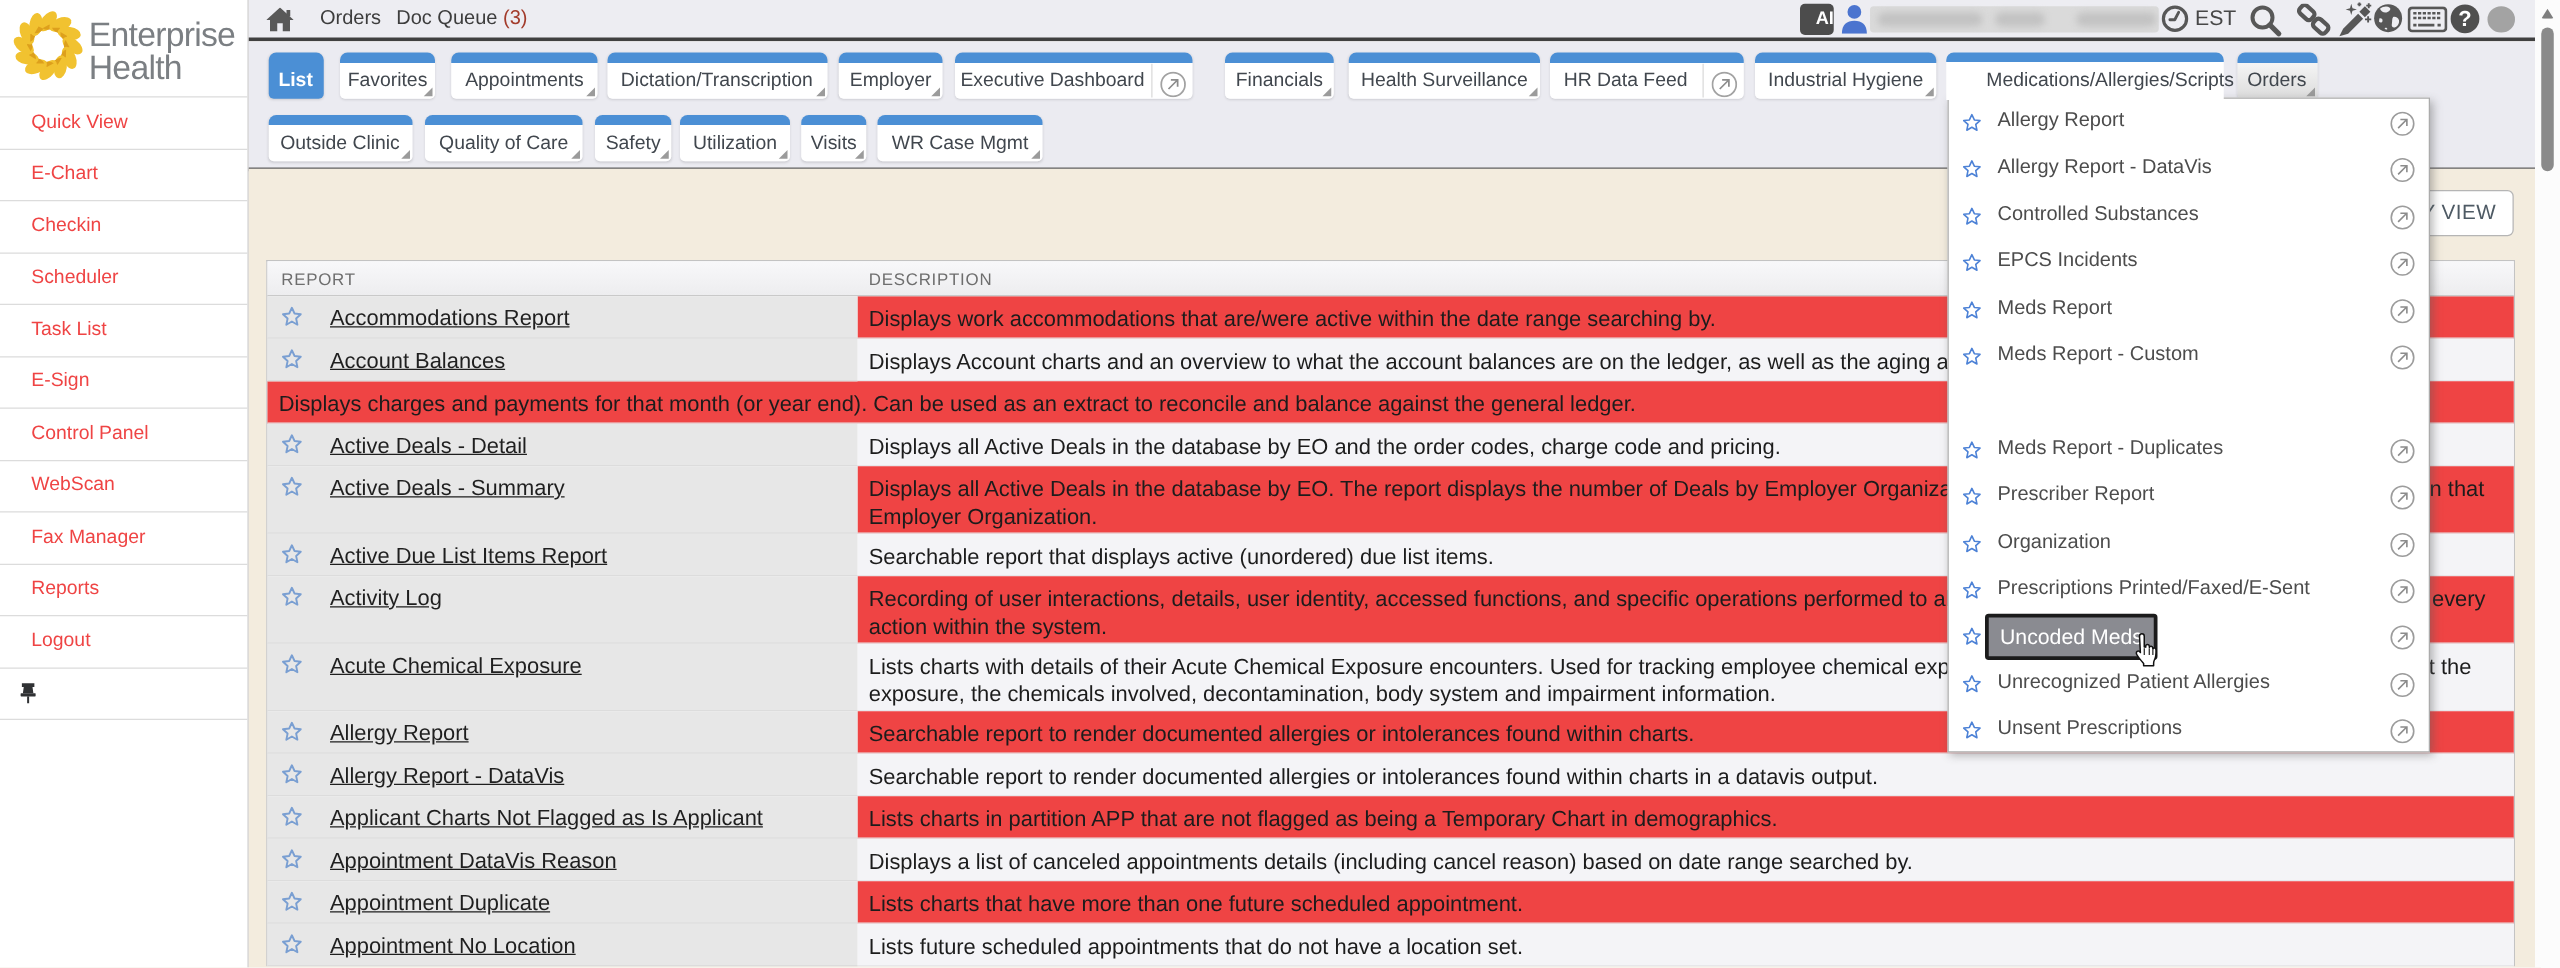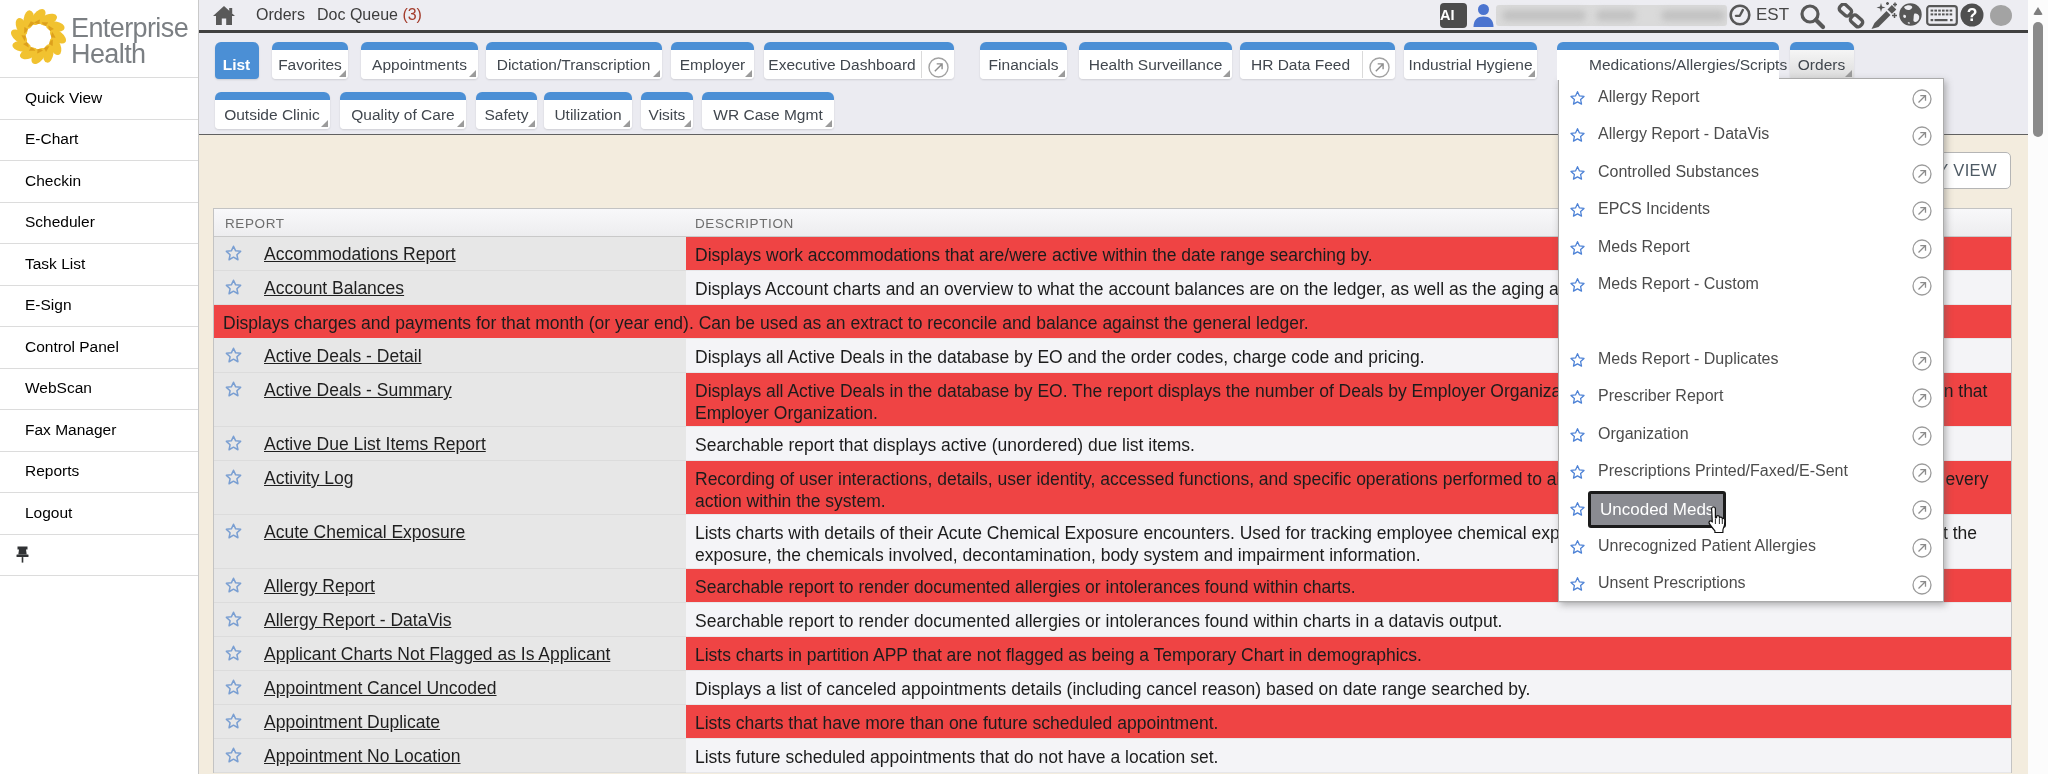--- a/index.html
+++ b/index.html
@@ -2,21 +2,21 @@
 <html><head><meta charset="utf-8">
 <style>
 *{margin:0;padding:0;box-sizing:border-box;}
 html,body{width:2048px;height:774px;overflow:hidden;}
 body{font-family:"Liberation Sans",sans-serif;background:#f3ecde;position:relative;}
 #page{position:absolute;left:0;top:0;width:2048px;height:774px;}
 .abs{position:absolute;}
 
 #sidebar{position:absolute;left:0;top:0;width:199px;height:774px;background:#fff;border-right:1px solid #c9c9c9;}
 .sep{position:absolute;left:0;width:198px;height:1px;background:#dcdcdc;}
-.mitem{position:absolute;left:25px;font-size:15.5px;color:#000000;}
+.mitem{position:absolute;left:25px;font-size:15.5px;color:#ef4444;}
 #logotxt{position:absolute;left:71px;top:15px;font-size:27px;line-height:26px;color:#7b7f83;letter-spacing:-0.6px;}
 
 #topbar{position:absolute;left:199px;top:0;width:1829px;height:33px;background:#ededf2;border-bottom:3px solid #404040;}
 .crumb{position:absolute;top:6px;font-size:16px;color:#3d3d3d;}
 
 #tabbar{position:absolute;left:199px;top:33px;width:1829px;height:104px;background:#ebebf1;border-bottom:3px solid #616161;}
 .tab{position:absolute;height:37px;border-radius:6px 6px 4px 4px;background:linear-gradient(to bottom,#4b8fd5 0,#4b8fd5 8px,#ffffff 8px,#ffffff 100%);box-shadow:0 1px 2px rgba(0,0,0,0.12);text-align:center;font-size:15.5px;color:#41474e;}
 .tab span{display:block;margin-top:8px;line-height:29px;}
 .tab.grad{background:linear-gradient(to bottom,#4b8fd5 0,#4b8fd5 8px,#f5f5f5 8px,#dcdcdc 100%);}
 .tab.active{background:#4b8fd5;color:#fff;font-weight:bold;}
@@ -134,21 +134,21 @@
         <rect x="5.7" y="11.1" width="1.6" height="5.5" fill="#303234"></rect>
       </svg>
 </div>
 <div id="topbar"></div>
 <svg class="abs" style="left:213px;top:6px;z-index:5" width="22" height="20" viewBox="0 0 22 20">
       <path d="M11 0 L22 10 H19 V19 H13.2 V12.5 H8.8 V19 H3 V10 H0 Z" fill="#595959"></path>
       <rect x="16.2" y="2" width="3" height="5" fill="#595959"></rect>
     </svg>
 <div class="crumb" style="left:256px">Orders</div>
 <div class="crumb" style="left:317px">Doc Queue <span style="color:#a33c2c">(3)</span></div>
-<div class="abs" style="left:1440px;top:3px;width:27px;height:25px;background:#4c4c4c;border-radius:4px;color:#fff;font-weight:bold;font-size:14.5px;text-align:left;line-height:25px;z-index:5">AI</div>
+<div class="abs" style="left:1440px;top:3px;width:27px;height:25px;background:#4c4c4c;border-radius:4px;color:#fff;font-weight:bold;font-size:14.5px;text-align:right;line-height:25px;z-index:5">AI</div>
 <svg class="abs" style="left:1473px;top:4px;z-index:5" width="21" height="23" viewBox="0 0 21 23">
       <circle cx="10.5" cy="5.5" r="5.5" fill="#4b74cf"></circle>
       <path d="M0.5 23 C0.5 15.5 4.5 12.5 10.5 12.5 C16.5 12.5 20.5 15.5 20.5 23 Z" fill="#4b74cf"></path>
     </svg>
 <div class="abs" style="left:1496px;top:5px;width:231px;height:21px;background:#dadada;border-radius:3px;z-index:5"></div>
 <div class="abs" style="left:1502px;top:10px;width:84px;height:11px;background:#c2c2c2;border-radius:6px;filter:blur(3px);z-index:6"></div>
 <div class="abs" style="left:1596px;top:10px;width:40px;height:11px;background:#c2c2c2;border-radius:6px;filter:blur(3px);z-index:6"></div>
 <div class="abs" style="left:1661px;top:10px;width:64px;height:11px;background:#c2c2c2;border-radius:6px;filter:blur(3px);z-index:6"></div>
 <svg class="abs" style="left:1729px;top:4px;z-index:5" width="22" height="22" viewBox="0 0 22 22">
       <circle cx="11" cy="11" r="9.3" fill="none" stroke="#575757" stroke-width="2.6"></circle>
@@ -240,21 +240,21 @@
       <div class="tri"></div>
     </div>
 <div class="tab" style="left:1240px;top:42px;width:155px">
       <span style="margin-right:34px">HR Data Feed</span>
       <div style="position:absolute;right:32px;top:9px;bottom:1px;width:1px;background:#dadada"></div>
       <svg class="tico" style="position:absolute;right:5px;top:14.5px" width="21" height="21" viewBox="0 0 21 21">
         <circle cx="10.5" cy="10.5" r="9.5" fill="#fff" stroke="#a2a2a2" stroke-width="1.4"></circle>
         <path d="M6.8 14.2 L13.8 7.2 M8.7 6.9 h5.4 v5.4" fill="none" stroke="#8c8c8c" stroke-width="1.4"></path>
       </svg>
     </div>
-<div class="tab " style="left:1404px;top:42px;width:133px">
+<div class="tab " style="left:1404px;top:42px;width:145px">
       <span>Industrial Hygiene</span>
       <div class="tri"></div>
     </div>
 <div class="tab grad" style="left:1789.5px;top:42px;width:64px">
       <span>Orders</span>
       <div class="tri"></div>
     </div>
 <div class="tab " style="left:214.5px;top:92px;width:115px">
       <span>Outside Clinic</span>
       <div class="tri"></div>
@@ -377,21 +377,21 @@
           </svg>
           <a class="rlink">Applicant Charts Not Flagged as Is Applicant</a>
         </div>
         <div class="tright">Lists charts in partition APP that are not flagged as being a Temporary Chart in demographics.</div>
       </div>
 <div class="trow even" style="height:34px">
         <div class="tleft">
           <svg class="rstar" width="19" height="19" viewBox="0 0 24 24">
             <path d="M12 2.8 L14.7 8.6 21 9.3 16.3 13.6 17.6 19.9 12 16.7 6.4 19.9 7.7 13.6 3 9.3 9.3 8.6 Z" fill="none" stroke="#7a9fd2" stroke-width="1.9" stroke-linejoin="round"></path>
           </svg>
-          <a class="rlink">Appointment Cancel Uncoded</a>
+          <a class="rlink">Appointment DataVis Reason</a>
         </div>
         <div class="tright">Displays a list of canceled appointments details (including cancel reason) based on date range searched by.</div>
       </div>
 <div class="trow odd" style="height:34px">
         <div class="tleft">
           <svg class="rstar" width="19" height="19" viewBox="0 0 24 24">
             <path d="M12 2.8 L14.7 8.6 21 9.3 16.3 13.6 17.6 19.9 12 16.7 6.4 19.9 7.7 13.6 3 9.3 9.3 8.6 Z" fill="none" stroke="#7a9fd2" stroke-width="1.9" stroke-linejoin="round"></path>
           </svg>
           <a class="rlink">Appointment Duplicate</a>
         </div>

